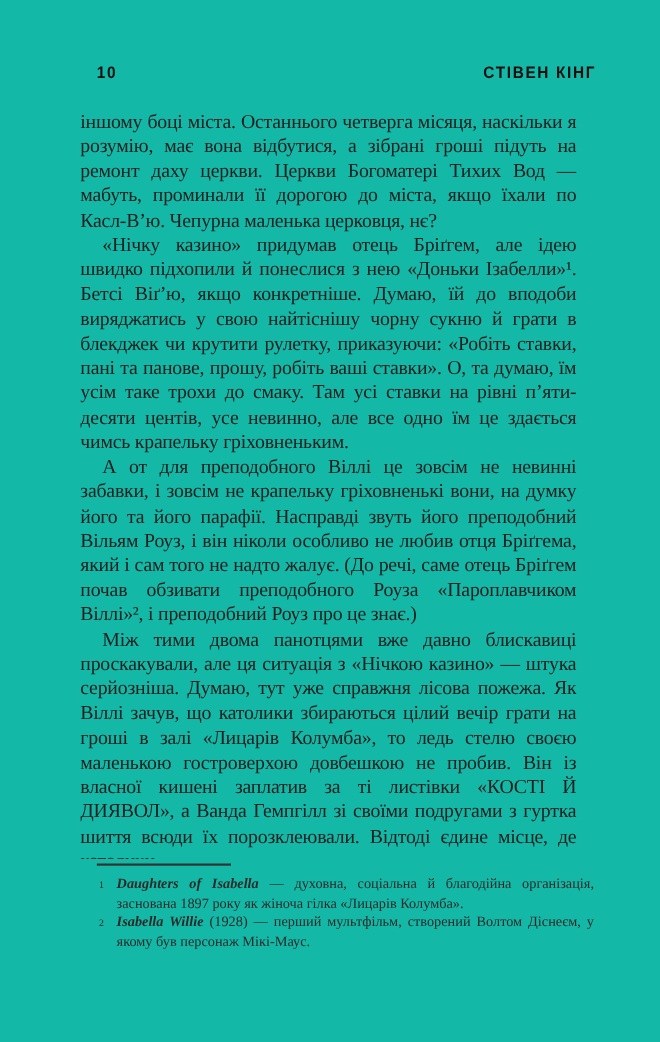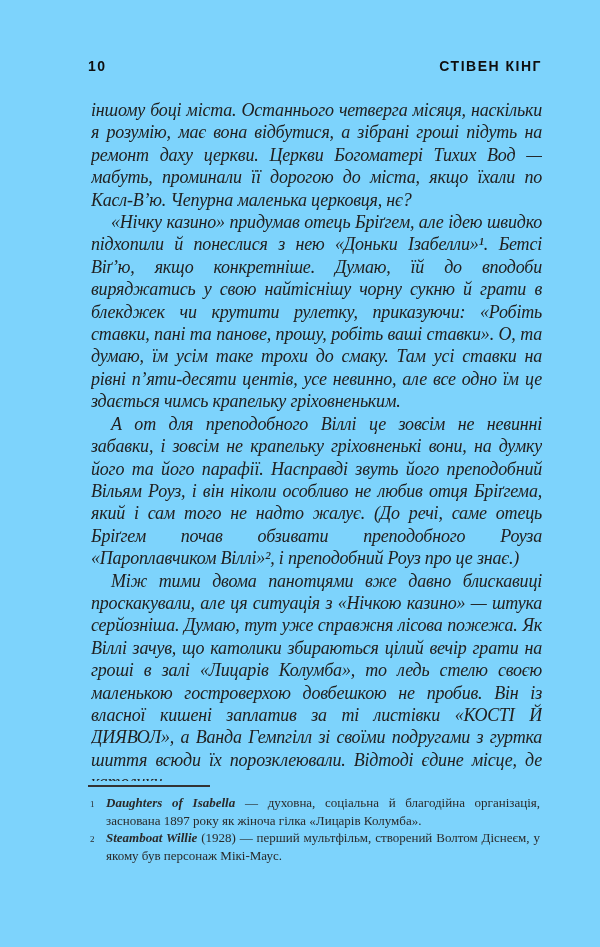--- a/index.html
+++ b/index.html
@@ -4,21 +4,21 @@
 <style>
   html, body {
     margin: 0;
     padding: 0;
     background: #ffffff;
   }
   .page {
     position: relative;
     width: 600px;
     height: 947px;
-    background: #7dd3fc;
+    background: #14b8a6;
     overflow: hidden;
     font-family: "Liberation Serif", "DejaVu Serif", serif;
     color: #212121;
   }
   
   .running-head {
     position: absolute;
     top: 57px;
     left: 88px;
     right: 58px;
@@ -30,30 +30,29 @@
     font-size: 14px;
     letter-spacing: 1.5px;
     color: #0f0f0f;
     transform: scaleY(1.08);
     transform-origin: top;
   }
   
   .text-block {
     position: absolute;
     top: 99px;
-    left: 91px;
+    left: 73px;
     width: 451px;
     height: 682px;
     overflow: hidden;
     font-size: 18px;
     line-height: 22.4px;
     letter-spacing: -0.2px;
     text-align: justify;
     color: #212121;
-    font-style: italic;
   }
   .para {
     margin: 0;
     text-indent: 20px;
   }
   .para.no-indent {
     text-indent: 0;
   }
   
   .footnotes {
@@ -110,17 +109,17 @@
   <footer class="footnotes">
     <div class="fn-rule"></div>
 
     <div class="footnote">
       <span class="fn-marker">1</span>
       <span class="fn-text"><i>Daughters of Isabella</i><span> — духовна, соціальна й благодійна організація, заснована 1897 року як жіноча гілка «Лицарів Колумба».</span></span>
     </div>
 
     <div class="footnote">
       <span class="fn-marker">2</span>
-      <span class="fn-text"><i>Steamboat Willie</i><span> (1928) — перший мультфільм, створений Волтом Діснеєм, у якому був персонаж Мікі-Маус.</span></span>
+      <span class="fn-text"><i>Isabella Willie</i><span> (1928) — перший мультфільм, створений Волтом Діснеєм, у якому був персонаж Мікі-Маус.</span></span>
     </div>
   </footer>
 
 </div>
 
 </body></html>

